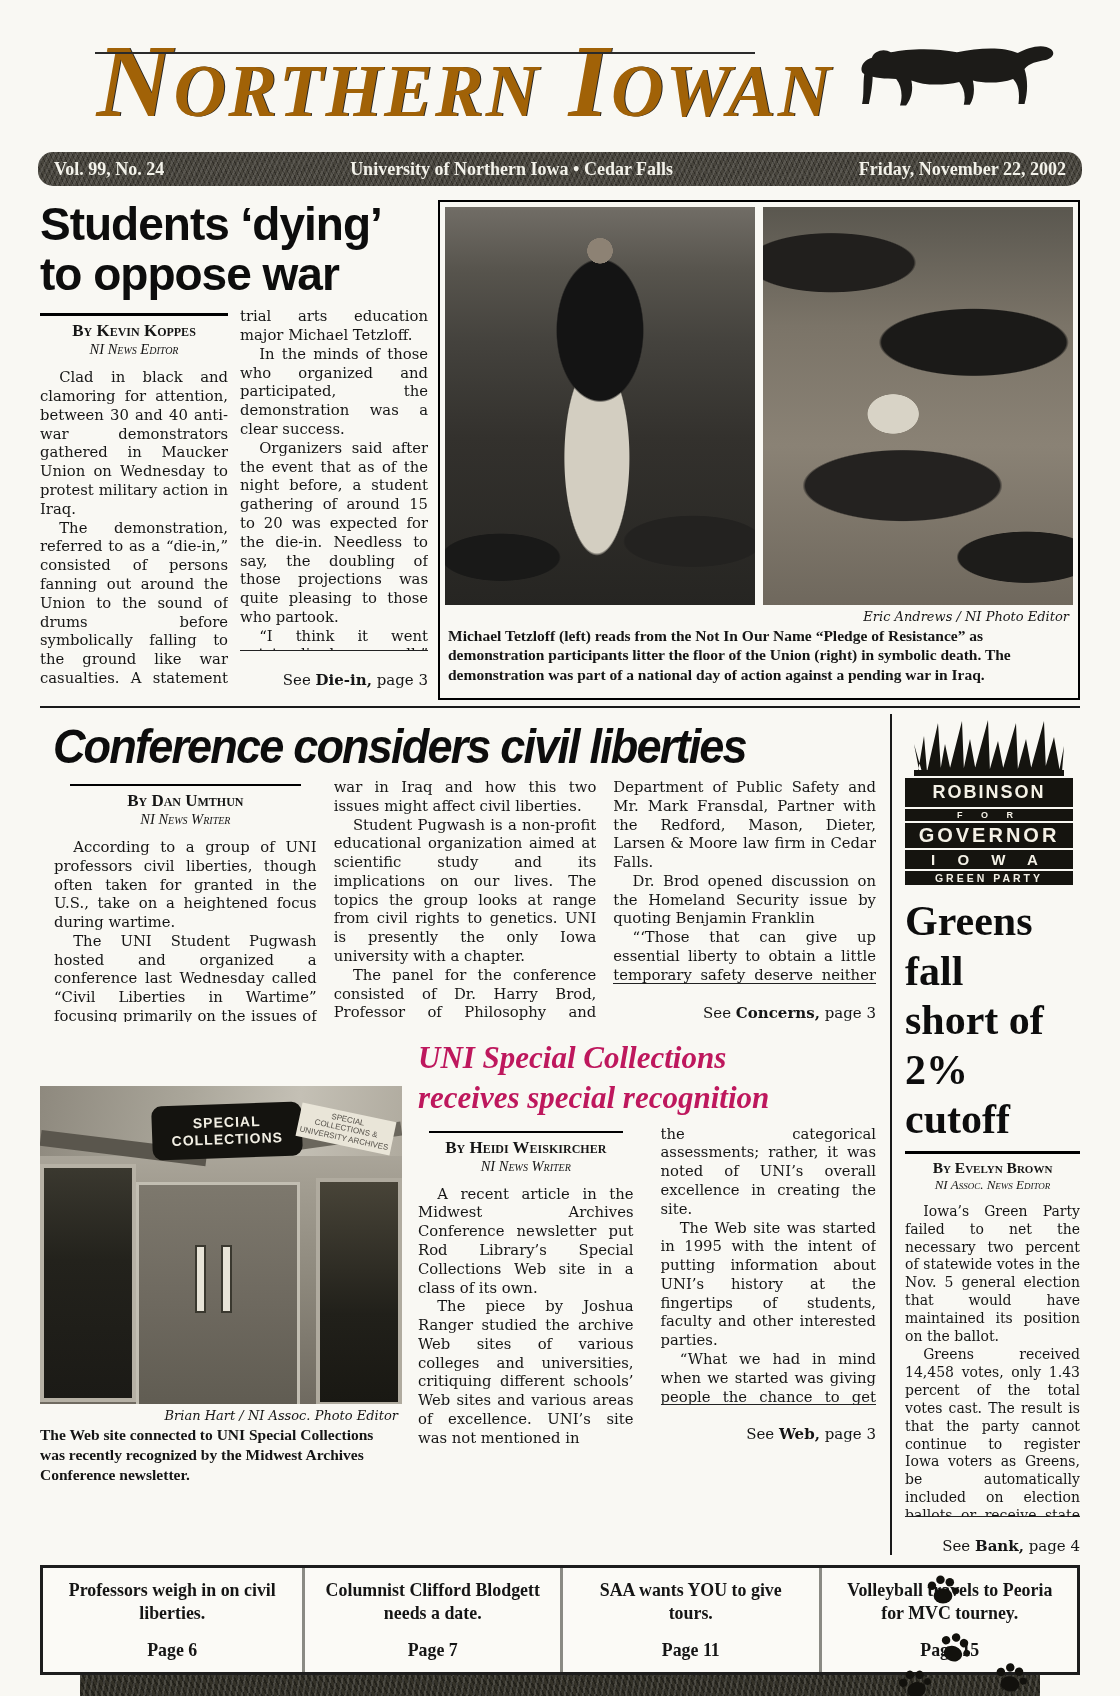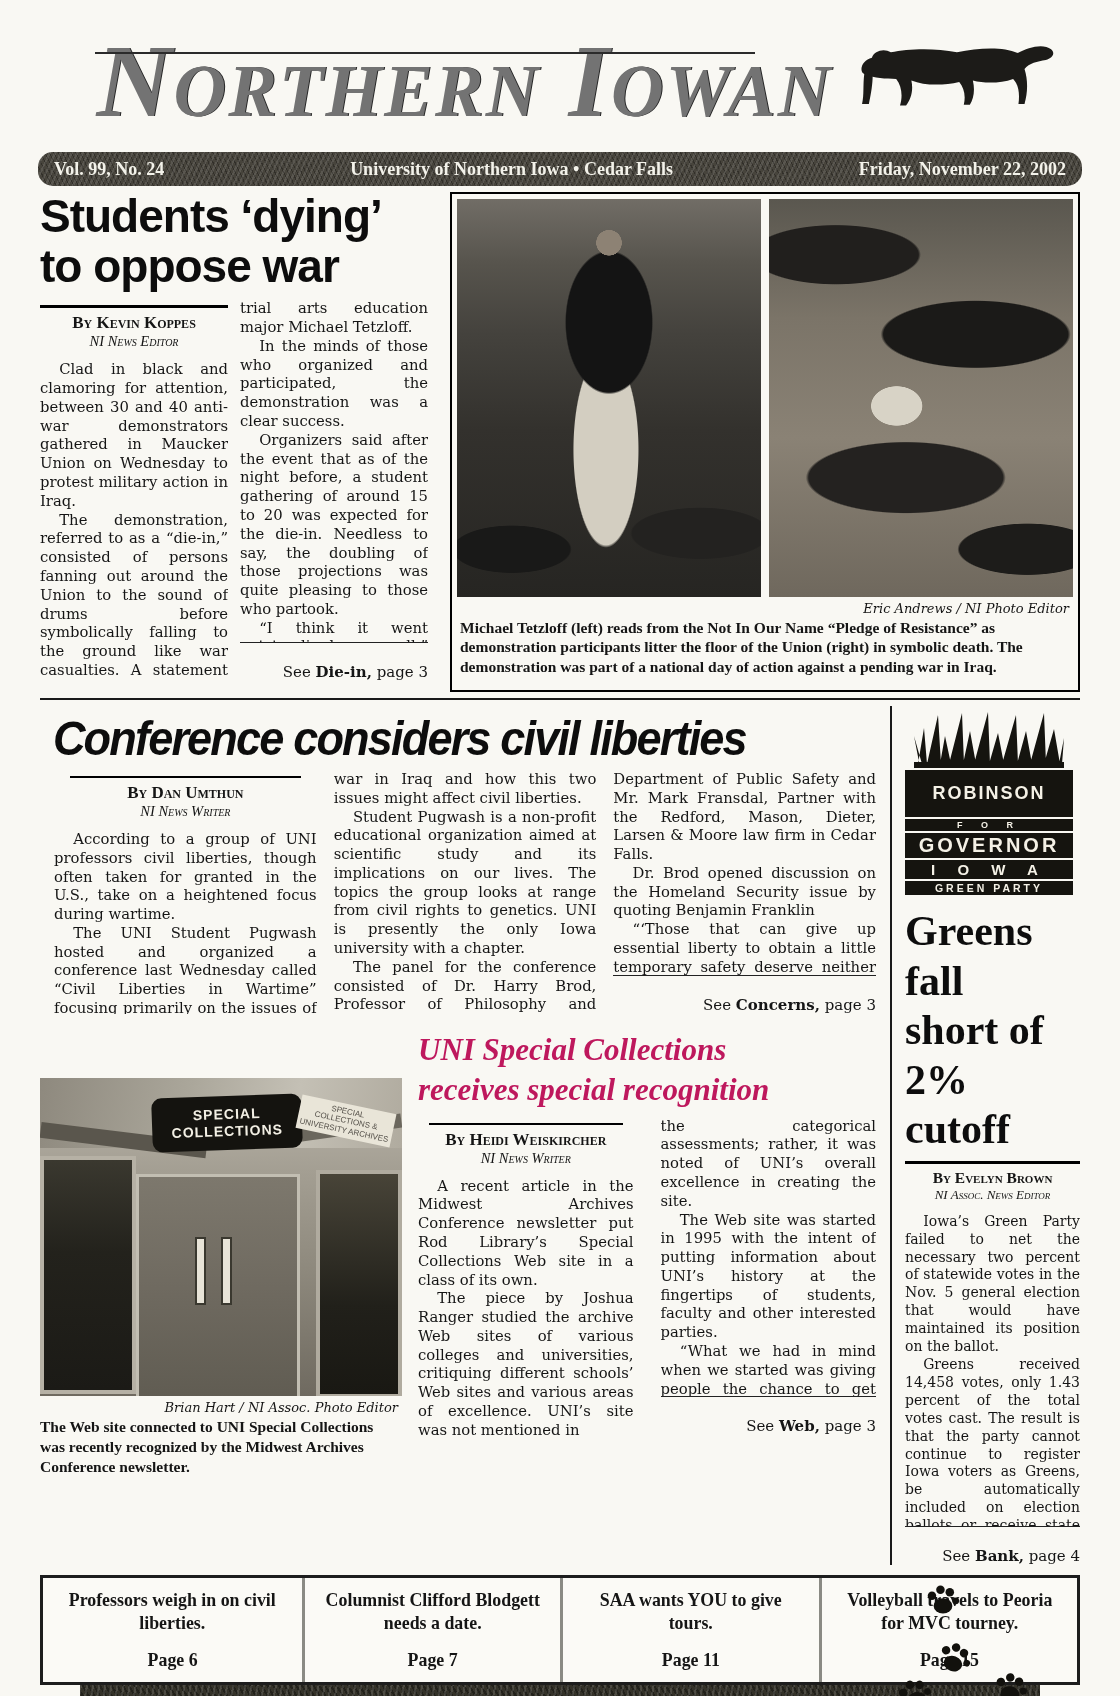--- a/index.html
+++ b/index.html
@@ -3,21 +3,21 @@
 <meta charset="utf-8">
 <style>
   html,body{margin:0;padding:0;background:#888;}
   .page{width:1120px;height:1696px;position:relative;overflow:hidden;background:#f9f8f3;color:#151515;
         font-family:"DejaVu Serif", serif;}
   
   .masthead{padding-top:10px;height:142px;position:relative;}
   .mast-rule{position:absolute;left:95px;top:52px;width:660px;height:2px;background:#2b2b2b;}
   .mast-inner{display:flex;align-items:center;justify-content:center;gap:26px;padding-left:40px;height:100%;}
   .mast-title{font-family:"Liberation Serif", serif;font-style:italic;font-variant:small-caps;
-              font-weight:600;font-size:104px;line-height:1;letter-spacing:2px;color:#737373;
+              font-weight:600;font-size:104px;line-height:1;letter-spacing:2px;color:#a16207;
               text-shadow:1px 0 0 #262626;}
   .panther{width:205px;height:88px;margin-top:-8px;}
   
   .infobar{margin:0 38px;height:34px;background-color:#47443c;
            background-image:repeating-linear-gradient(115deg, rgba(255,255,255,.10) 0 2px, transparent 2px 5px),
                             repeating-linear-gradient(65deg, rgba(0,0,0,.30) 0 1px, transparent 1px 4px);
            display:flex;align-items:center;justify-content:space-between;padding:0 16px;box-sizing:border-box;
            color:#f3f2ea;font-family:"Liberation Serif", serif;font-size:18px;font-weight:bold;border-radius:15px;}
   
   .body-col p{margin:0;text-indent:1.3em;font-size:14.8px;line-height:1.27;text-align:justify;}
@@ -25,21 +25,21 @@
   .body-col.indent-first p:first-child{text-indent:1.3em;}
   .byline{text-align:center;margin:6px auto 10px;}
   .byline .rule{height:3px;background:#000;margin-bottom:5px;}
   .byline .thin{height:2px;}
   .byline .who{font-variant:small-caps;font-weight:bold;font-size:17px;font-family:"Liberation Serif", serif;}
   .byline .role{font-variant:small-caps;font-style:italic;font-size:14.5px;font-family:"Liberation Serif", serif;}
   .jump{position:absolute;left:0;right:0;bottom:0;background:#f9f8f3;border-top:1px solid #222;
         padding-top:20px;text-align:right;font-size:15px;}
   .jump b{font-weight:bold;}
   
-  .lead{margin:6px 40px 0;display:grid;grid-template-columns:388px 1fr;gap:22px;height:500px;}
+  .lead{margin:14px 40px 0;display:grid;grid-template-columns:388px 1fr;gap:10px;height:500px;}
   .lead-headline{font-family:"Liberation Sans", sans-serif;font-weight:bold;font-size:46px;line-height:1.08;
                  letter-spacing:-1px;color:#0d0d0d;}
   .lead-cols{display:grid;grid-template-columns:1fr 1fr;gap:12px;margin-top:8px;height:382px;}
   .lead-col{position:relative;overflow:hidden;}
   
   .photo-box{border:2px solid #000;background:#f9f8f3;padding:5px;display:flex;flex-direction:column;box-sizing:border-box;}
   .photos{display:flex;gap:8px;height:398px;}
   .ph{flex:1;}
   .ph1{background:
        radial-gradient(circle 13px at 50% 11%, #8d8274 97%, transparent),
@@ -92,35 +92,35 @@
   .sc-headline{font-family:"Liberation Serif", serif;font-weight:bold;font-style:italic;font-size:31px;
                line-height:1.3;color:#be185d;padding-top:2px;}
   .sc-cols{display:grid;grid-template-columns:1fr 1fr;gap:27px;height:318px;margin-top:6px;}
   .sc-col{position:relative;overflow:hidden;}
   
   .sidebar{padding-left:13px;}
   .ad{width:168px;margin-top:6px;}
   .ad svg{display:block;width:100%;height:56px;}
   .ad-row{background:#15140f;color:#f4f1e6;text-align:center;font-family:"Liberation Sans", sans-serif;
           font-weight:bold;margin-top:2px;}
-  .ad-r0{font-size:18px;letter-spacing:2px;padding:13px 0;}
+  .ad-r0{font-size:18px;letter-spacing:2px;padding:4px 0;}
   .ad-r1{font-size:9px;letter-spacing:8px;padding:1px 0;}
   .ad-r2{font-size:20px;letter-spacing:3px;padding:1px 0;}
   .ad-r3{font-size:15px;letter-spacing:9px;padding:1px 0;}
   .ad-r4{font-size:10.5px;letter-spacing:3px;padding:1px 0;}
   .greens-headline{font-family:"Liberation Serif", serif;font-weight:bold;font-size:42px;line-height:1.18;
                    margin-top:12px;color:#0d0d0d;}
   .greens-body-wrap{position:relative;height:352px;overflow:hidden;margin-top:2px;}
   .greens-body p{font-size:14px;line-height:1.28;}
   .sidebar .byline .who{font-size:15.5px;}
   .sidebar .byline .role{font-size:13px;}
   
   .teaser-zone{position:relative;margin:10px 40px 0;}
   .teaser-bar{border:3px solid #1d1d1d;display:grid;grid-template-columns:1fr 1fr 1fr 1fr;height:104px;background:#fbfaf6;}
-  .tcell{border-left:3px solid #8a8a84;display:flex;flex-direction:column;align-items:center;justify-content:center;
+  .tcell{border-left:3px solid #8a8a84;display:flex;flex-direction:column;justify-content:center;
          text-align:center;padding:4px 10px;box-sizing:border-box;}
   .tcell:first-child{border-left:none;}
   .ttext{font-family:"Liberation Serif", serif;font-weight:bold;font-size:19px;line-height:1.2;transform:scaleX(.94);}
   .tpage{font-family:"Liberation Serif", serif;font-weight:bold;font-size:19px;margin-top:14px;transform:scaleX(.94);}
   .bottom-bar{margin:0 40px;height:48px;background-color:#343229;
       background-image:repeating-linear-gradient(100deg, rgba(255,255,255,.12) 0 2px, transparent 2px 6px),
                        repeating-linear-gradient(60deg, rgba(0,0,0,.35) 0 2px, transparent 2px 5px);}
   .paw{position:absolute;width:34px;height:34px;fill:#12110d;}
 </style>
 </head>

